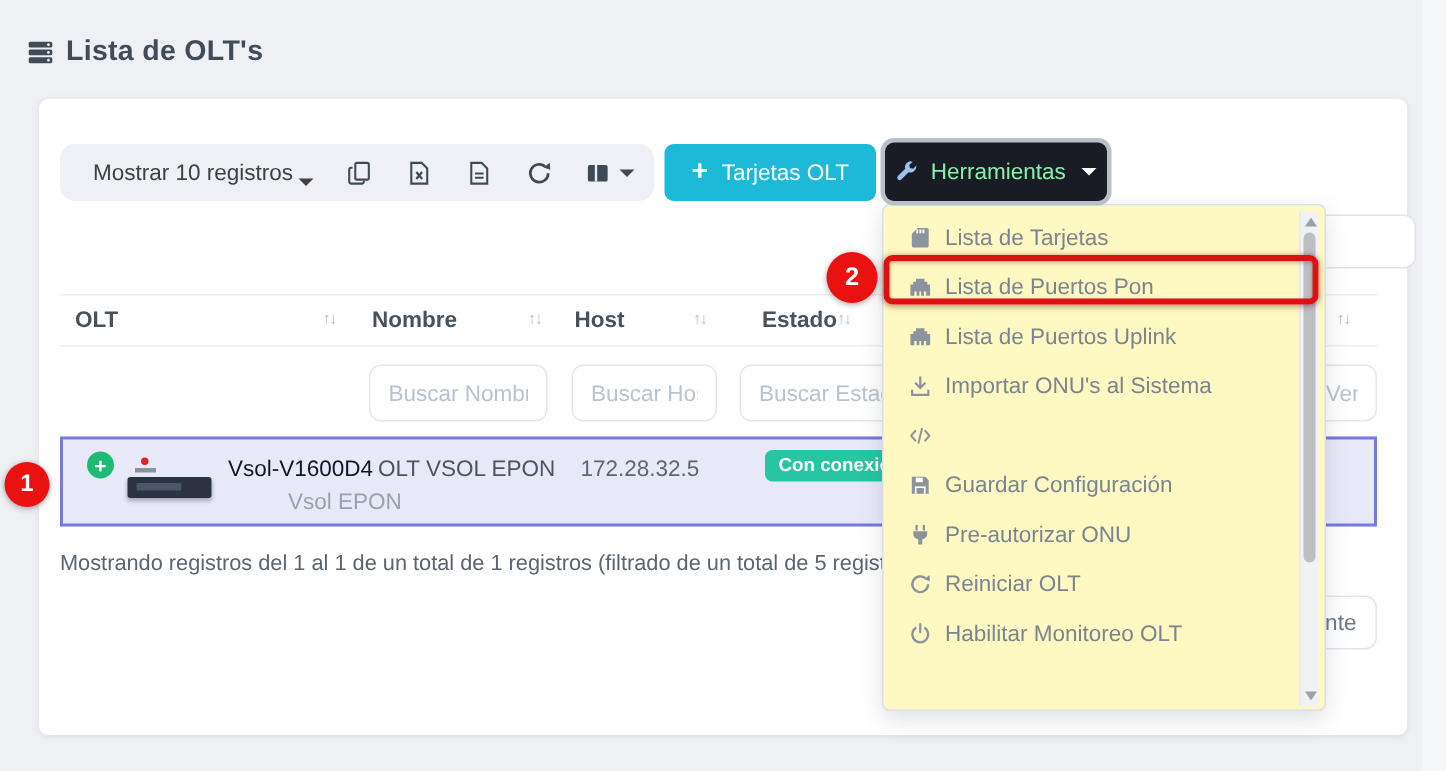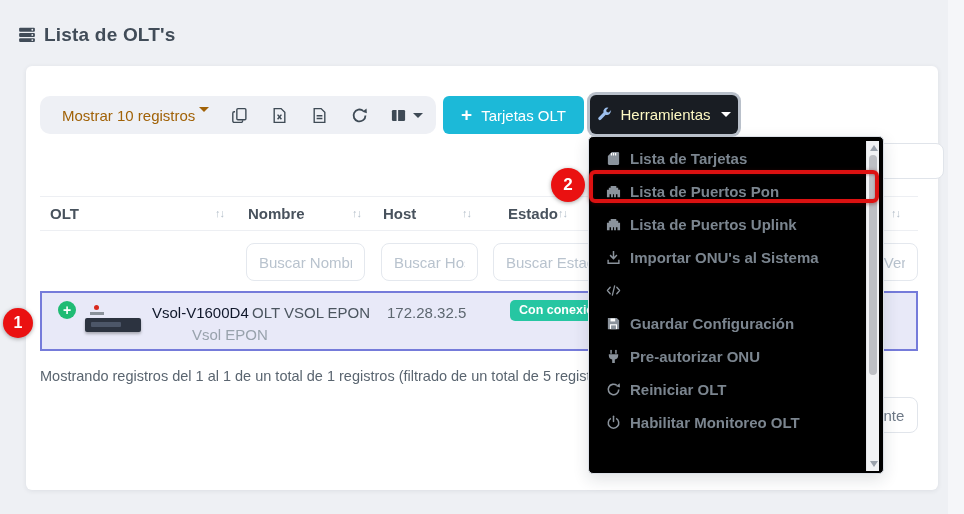--- a/index.html
+++ b/index.html
@@ -11,29 +11,29 @@
   
   .page-title { position:absolute; left:18px; top:24px; display:flex; align-items:center; gap:8px; color:#414c58; }
   .page-title svg { width:18px; height:18px; }
   .page-title h1 { font-size:19px; font-weight:bold; letter-spacing:.2px; }
 
   
   .card { position:absolute; left:26px; top:66px; width:912px; height:424px; background:#ffffff; border-radius:6px; box-shadow:0 1px 5px rgba(40,50,70,.09); }
 
   
   .toolbar-pill { position:absolute; left:14px; top:30px; width:396px; height:38px; background:#eef0f5; border-radius:10px; display:flex; align-items:center; }
-  .length-menu { display:flex; align-items:flex-start; gap:4px; padding:0 10px 0 22px; color:#a16207; font-size:15px; cursor:pointer; background:none; border:none; font-family:inherit; }
+  .length-menu { display:flex; align-items:flex-end; gap:4px; padding:0 10px 0 22px; color:#404040; font-size:15px; cursor:pointer; background:none; border:none; font-family:inherit; }
   .caret-down { width:0; height:0; border-left:5px solid transparent; border-right:5px solid transparent; border-top:5px solid currentColor; display:inline-block; }
   .icon-btn { background:none; border:none; color:#3e4a55; width:40px; height:36px; display:flex; align-items:center; justify-content:center; cursor:pointer; }
   .icon-btn svg { width:17px; height:17px; }
   .colvis { gap:6px; width:54px; }
 
   .btn-add { position:absolute; left:417px; top:30px; width:141px; height:38px; background:#1cb9d8; border:none; border-radius:6px; color:#ffffff; font-size:15px; font-family:inherit; display:flex; align-items:center; justify-content:center; gap:9px; cursor:pointer; }
   .btn-add .plus { font-size:19px; font-weight:bold; line-height:1; margin-top:-2px; }
-  .btn-tools { position:absolute; left:564px; top:29px; width:148px; height:39px; background:#191d23; border:none; border-radius:6px; box-shadow:0 0 0 3px #b9c0ca; color:#fef9c3; font-size:15px; font-family:inherit; display:flex; align-items:center; justify-content:center; gap:8px; cursor:pointer; z-index:45; }
+  .btn-tools { position:absolute; left:564px; top:29px; width:148px; height:39px; background:#191d23; border:none; border-radius:6px; box-shadow:0 0 0 3px #b9c0ca; color:#86efac; font-size:15px; font-family:inherit; display:flex; align-items:center; justify-content:center; gap:8px; cursor:pointer; z-index:45; }
   .btn-tools svg { width:15px; height:15px; }
   .btn-tools .caret-down { border-top-color:#ffffff; margin-left:2px; }
 
   .global-search { position:absolute; left:674px; top:77px; width:244px; height:36px; border:1px solid #e0e4ea; border-radius:8px; font-family:inherit; font-size:15px; padding:0 12px; color:#5d6770; outline:none; }
 
   
   .thead-line-top { position:absolute; left:14px; top:130px; width:878px; height:1px; background:#edeff3; }
   .thead-line-bot { position:absolute; left:14px; top:164px; width:878px; height:1px; background:#edeff3; }
   .col-head { position:absolute; top:139px; font-size:15px; font-weight:bold; color:#48525d; }
   .sort-arrows { position:absolute; top:141px; font-size:11px; color:#b6c0cb; letter-spacing:-1px; }
@@ -52,21 +52,21 @@
   .cell-model { position:absolute; left:110px; top:11px; font-size:15px; color:#0f172a; }
   .cell-tipo  { position:absolute; left:110px; top:33px; font-size:15px; color:#98a2ac;margin-left:40px; }
   .cell-nombre{ position:absolute; left:210px; top:11px; font-size:15px; color:#4b555f; }
   .cell-host  { position:absolute; left:345px; top:11px; font-size:15px; color:#5d6770; }
   .badge { position:absolute; left:468px; top:7px; background:#26c6a2; color:#fff; font-size:12.5px; font-weight:bold; padding:3px 9px 4px; border-radius:5px; white-space:nowrap; }
 
   .table-info { position:absolute; left:14px; top:302px; font-size:14.5px; color:#5a6570; white-space:nowrap; overflow:hidden; width:884px; }
   .btn-next { position:absolute; left:802px; top:331px; width:90px; height:36px; background:#fff; border:1px solid #e1e5eb; border-radius:8px; color:#6e7987; font-size:15px; font-family:inherit; cursor:pointer; }
 
   
-  .dropdown { position:absolute; left:588px; top:136px; width:296px; height:338px; background:#000000; border:1px solid #dbdfe6; border-radius:5px; box-shadow:0 5px 16px rgba(30,40,60,.14); z-index:40; padding-top:5px;font-weight:bold; }
+  .dropdown { position:absolute; left:588px; top:136px; width:296px; height:338px; background:#fef9c3; border:1px solid #dbdfe6; border-radius:5px; box-shadow:0 5px 16px rgba(30,40,60,.14); z-index:40; padding-top:5px; }
   .menu-item { height:33px; display:flex; align-items:center; gap:9px; padding-left:17px; font-size:15px; color:#7b858f; cursor:pointer; }
   .menu-item svg { width:15px; height:15px; flex:0 0 auto; color:#8b939c; }
   .scrollbar { position:absolute; top:4px; right:4px; width:13px; height:330px; background:#f1f2f4; border-left:1px solid #e6e8eb; }
   .scrollbar .up, .scrollbar .down { position:absolute; left:3px; width:0; height:0; border-left:4px solid transparent; border-right:4px solid transparent; }
   .scrollbar .up { top:4px; border-bottom:6px solid #9aa1ab; }
   .scrollbar .down { bottom:4px; border-top:6px solid #9aa1ab; }
   .scrollbar .thumb { position:absolute; left:2px; top:14px; width:8px; height:220px; background:#bdbfc4; border-radius:4px; }
 
   
   .annot-rect { position:absolute; left:589px; top:170px; width:290px; height:33px; border:4px solid #dc1111; border-radius:6px; box-shadow:0 1px 4px rgba(90,0,0,.5), inset 0 1px 3px rgba(90,0,0,.35); z-index:50; }

